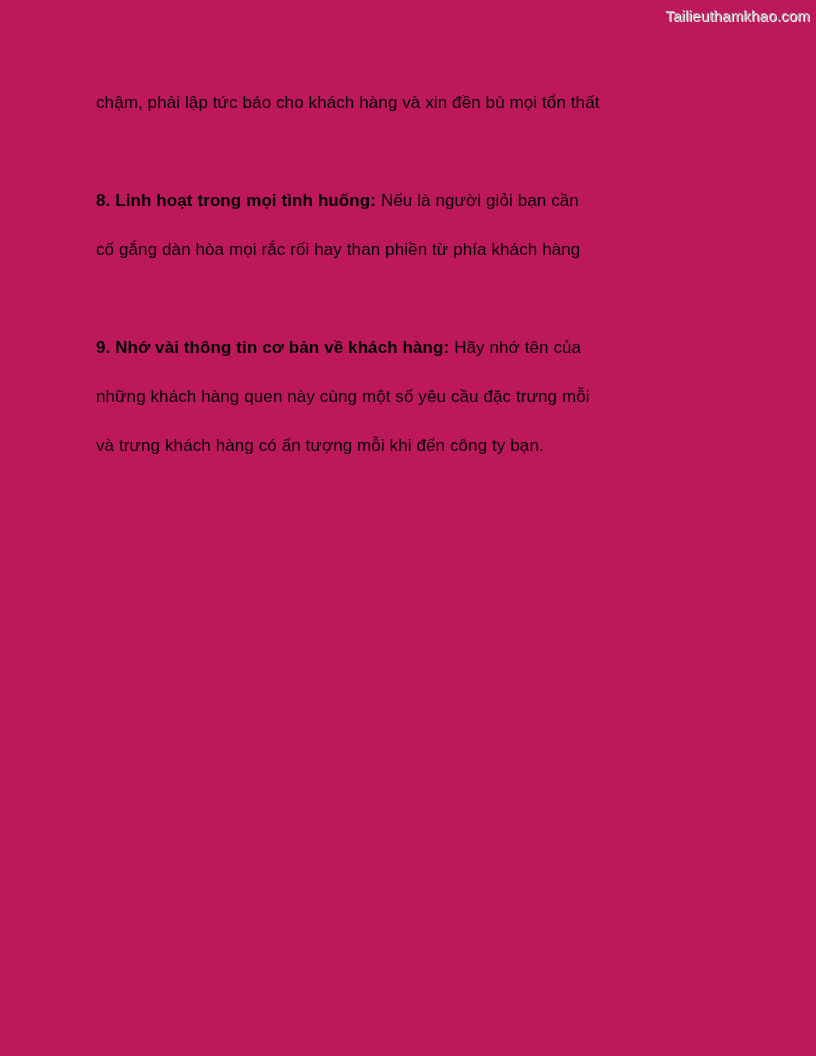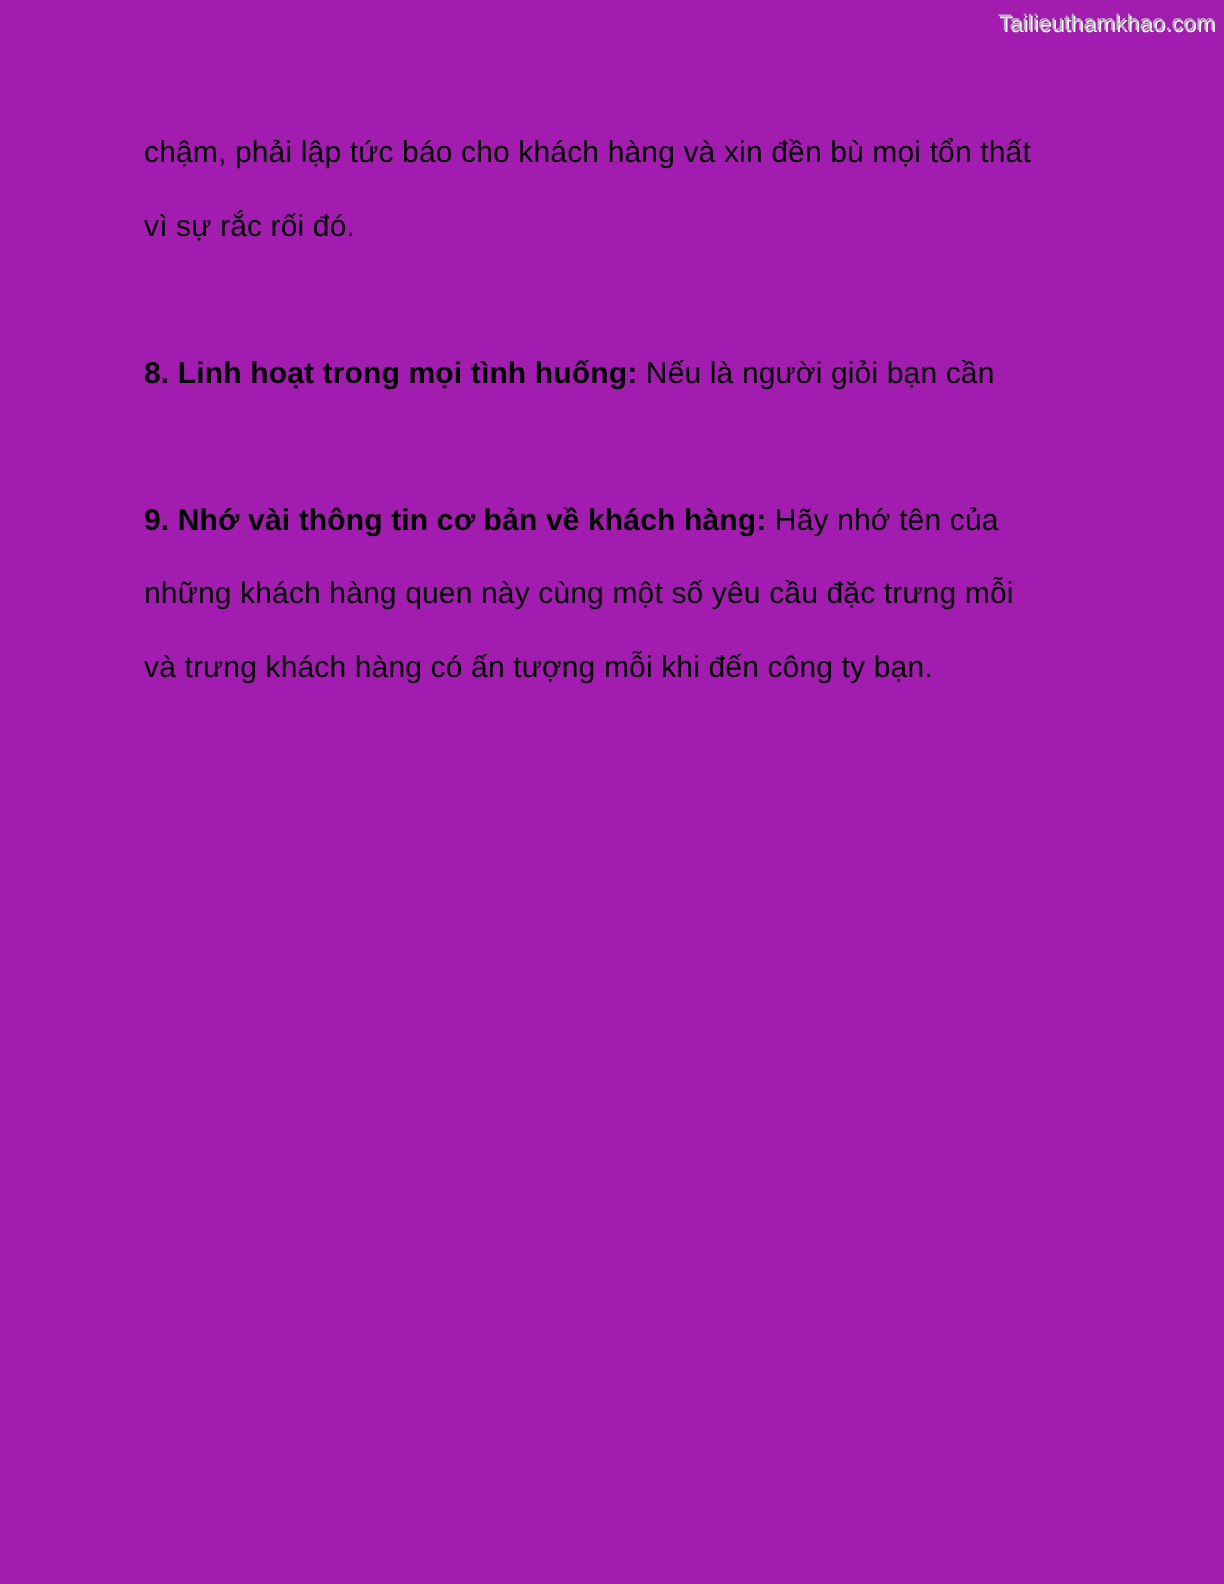--- a/index.html
+++ b/index.html
@@ -4,21 +4,21 @@
 <style>
   html, body {
     margin: 0;
     padding: 0;
     background: #ffffff;
   }
   .page {
     position: relative;
     width: 816px;
     height: 1056px;
-    background: #a21caf;
+    background: #be185d;
     overflow: hidden;
     font-family: "Liberation Sans", sans-serif;
     color: #000000;
   }
   .watermark {
     position: absolute;
     top: 7px;
     right: 6px;
     font-size: 15px;
     color: #b8b8b8;
@@ -28,42 +28,42 @@
   .content {
     position: absolute;
     left: 96px;
     top: 78px;
     right: 40px;
   }
   .para {
     margin: 0 0 49px 0;
   }
   .line {
-    font-size: 20px;
+    font-size: 17px;
     line-height: 49px;
     white-space: nowrap;
     letter-spacing: 0.1px;
   }
   .line b {
     font-weight: bold;
     text-align: center;
   }
 </style>
 </head>
 <body>
 
 <div class="page">
   <div class="watermark">Tailieuthamkhao.com</div>
   <div class="content" id="content">
       <div class="para">
         <div class="line"><span>chậm, phải lập tức báo cho khách hàng và xin đền bù mọi tổn thất</span></div>
-        <div class="line"><span>vì sự rắc rối đó.</span></div>
       </div>
       <div class="para">
         <div class="line"><b>8. Linh hoạt trong mọi tình huống:</b><span> Nếu là người giỏi bạn cần</span></div>
+        <div class="line"><span>cố gắng dàn hòa mọi rắc rối hay than phiền từ phía khách hàng</span></div>
       </div>
       <div class="para">
         <div class="line"><b>9. Nhớ vài thông tin cơ bản về khách hàng:</b><span> Hãy nhớ tên của</span></div>
         <div class="line"><span>những khách hàng quen này cùng một số yêu cầu đặc trưng mỗi</span></div>
         <div class="line"><span>và trưng khách hàng có ấn tượng mỗi khi đến công ty bạn.</span></div>
       </div>
     </div>
 </div>
 
 </body></html>

